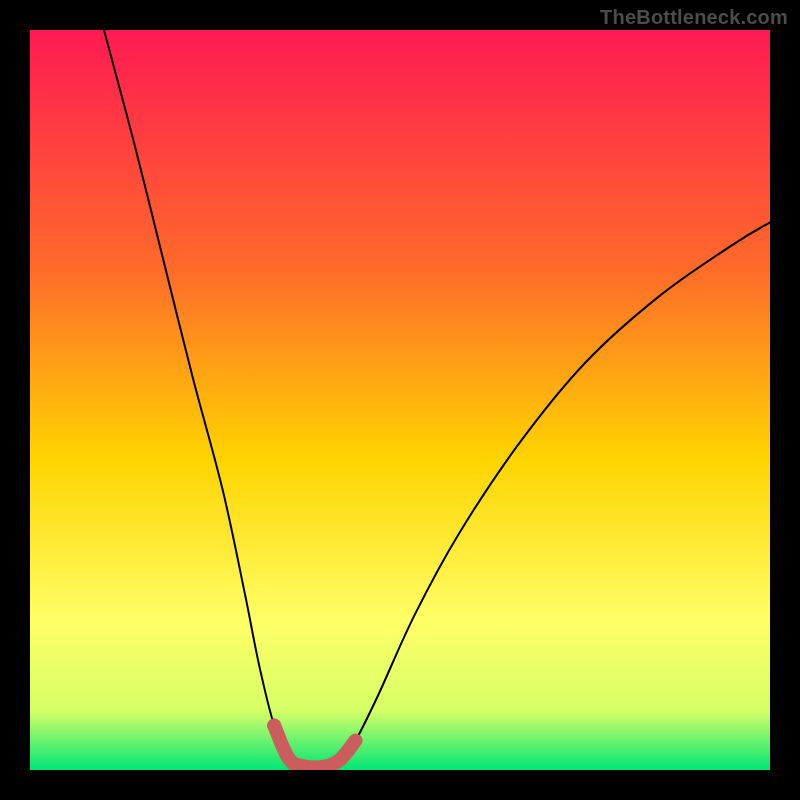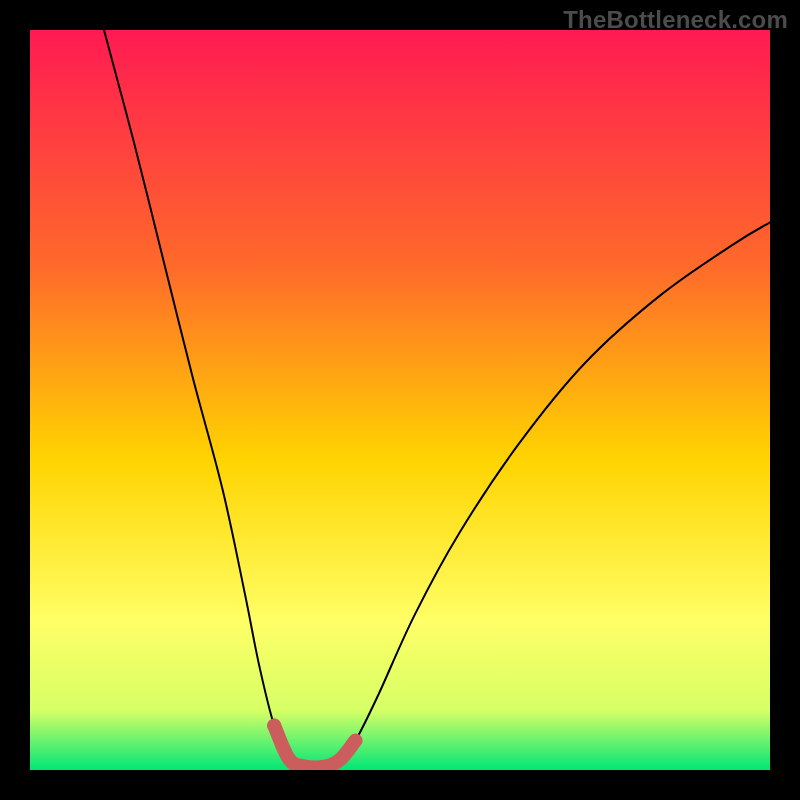--- a/index.html
+++ b/index.html
@@ -24,21 +24,21 @@
     left: 0;
     top: 0;
     width: 740px;
     height: 740px;
   }
   .watermark {
     position: absolute;
     top: 6px;
     right: 12px;
     color: #4c4c4c;
-    font-size: 24px;
+    font-size: 20px;
     font-weight: 600;
     letter-spacing: 0.2px;
     user-select: none;
   }
   svg.curve {
     position: absolute;
     left: 0;
     top: 0;
     width: 740px;
     height: 740px;

